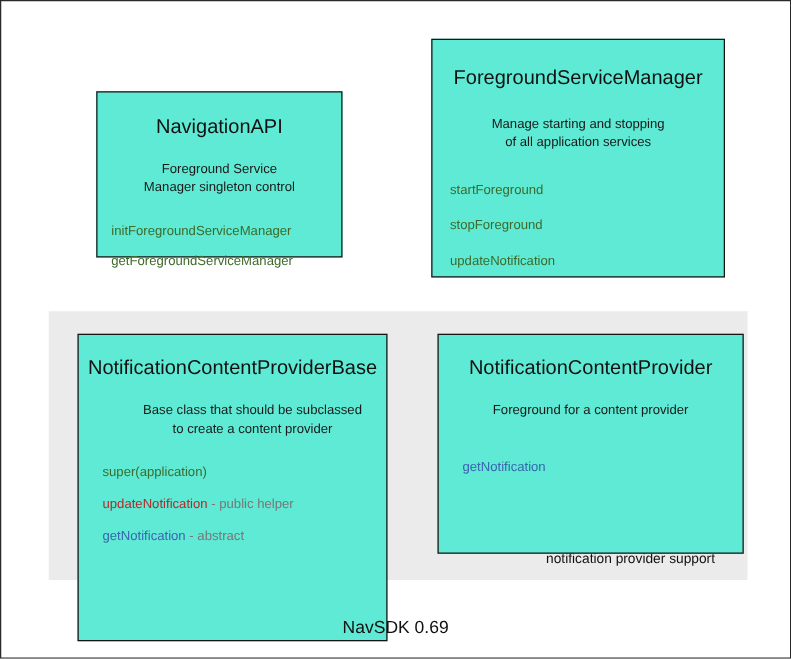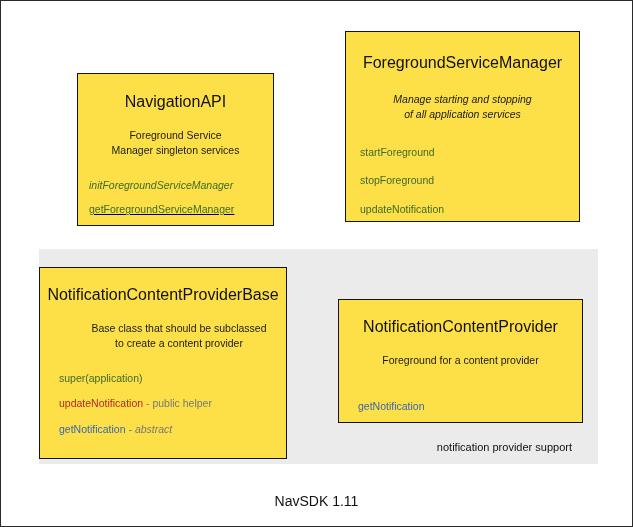--- a/index.html
+++ b/index.html
@@ -16,21 +16,21 @@
     height: 527px;
     background: #ffffff;
     border: 1px solid #2a2a2a;
     box-sizing: border-box;
     overflow: hidden;
   }
 
   
   .class-box {
     position: absolute;
-    background: #fde047;
+    background: #5eead4;
     border: 1px solid #141414;
     box-sizing: border-box;
     text-align: center;
   }
   .class-title {
     font-size: 16px;
     color: #111111;
     line-height: 1.15;
     font-weight: normal;
   }
@@ -47,64 +47,64 @@
     line-height: 1.2;
     white-space: nowrap;
   }
   .method .note {
     color: #777777;
   }
 
   
   #box-navigation-api {
     left: 76px;  top: 72px;
-    width: 197px; height: 153px;
+    width: 197px; height: 133px;
   }
   #box-navigation-api .class-title { margin-top: 19px; }
   #box-navigation-api .class-desc  { margin-top: 17px; }
   #box-navigation-api .method-list { margin-top: 22px; padding-left: 11px; }
-  #box-navigation-api .method + .method { margin-top: 12px; text-decoration: underline; }
+  #box-navigation-api .method + .method { margin-top: 12px; }
 
   #box-foreground-service-manager {
     left: 344px; top: 30px;
     width: 235px; height: 191px;
   }
   #box-foreground-service-manager .class-title { margin-top: 22px; }
-  #box-foreground-service-manager .class-desc  { margin-top: 20px; font-style: italic; }
+  #box-foreground-service-manager .class-desc  { margin-top: 20px; }
   #box-foreground-service-manager .method-list { margin-top: 25px; padding-left: 14px; }
   #box-foreground-service-manager .method + .method { margin-top: 16px; }
 
   #panel-notification-provider-support {
     position: absolute;
     left: 38px; top: 248px;
     width: 559px; height: 215px;
     background: #ebebeb;
     box-sizing: border-box;
   }
   #panel-label {
     position: absolute;
     right: 26px;
     bottom: 11px;
     font-size: 11px;
     color: #111111;
     white-space: nowrap;
   }
 
   #box-notification-content-provider-base {
-    left: 38px; top: 266px;
-    width: 248px; height: 192px;
+    left: 61px; top: 266px;
+    width: 248px; height: 246px;
   }
   #box-notification-content-provider-base .class-title { margin-top: 18px; }
   #box-notification-content-provider-base .class-desc  { margin-top: 17px; padding-left: 32px; }
   #box-notification-content-provider-base .method-list { margin-top: 22px; padding-left: 19px; }
   #box-notification-content-provider-base .method + .method { margin-top: 13px; }
 
   #box-notification-content-provider {
-    left: 337px; top: 266px;
-    width: 245px; height: 124px; margin-top: 32px;
+    left: 349px; top: 266px;
+    width: 245px; height: 176px;
   }
   #box-notification-content-provider .class-title { margin-top: 18px; }
   #box-notification-content-provider .class-desc  { margin-top: 17px; }
   #box-notification-content-provider .method-list { margin-top: 32px; padding-left: 19px; }
 
   #footer-caption {
     position: absolute;
     left: 0; right: 0;
     top: 492px;
     text-align: center;
@@ -114,25 +114,25 @@
 </style>
 </head>
 <body>
 
 <div id="canvas">
 
   <div class="class-box" id="box-navigation-api">
     <div class="class-title">NavigationAPI</div>
     <div class="class-desc">
       <div>Foreground Service</div>
-      <div>Manager singleton services</div>
+      <div>Manager singleton control</div>
     </div>
     <div class="method-list">
       <div class="method">
-        <span style="color: rgb(61, 107, 44); font-style: italic;">initForegroundServiceManager</span><span class="note" style="color: rgb(119, 119, 119);"></span>
+        <span style="color: rgb(61, 107, 44);">initForegroundServiceManager</span><span class="note" style="color: rgb(119, 119, 119);"></span>
       </div>
       <div class="method">
         <span style="color: rgb(61, 107, 44);">getForegroundServiceManager</span><span class="note" style="color: rgb(119, 119, 119);"></span>
       </div>
     </div>
   </div>
 
   <div class="class-box" id="box-foreground-service-manager">
     <div class="class-title">ForegroundServiceManager</div>
     <div class="class-desc">
@@ -163,32 +163,32 @@
       <div>to create a content provider</div>
     </div>
     <div class="method-list">
       <div class="method">
         <span style="color: rgb(61, 107, 44); text-align: center;">super(application)</span><span class="note" style="color: rgb(119, 119, 119);"></span>
       </div>
       <div class="method">
         <span style="color: rgb(176, 43, 43);">updateNotification</span><span class="note" style="color: rgb(119, 119, 119);"> - public helper</span>
       </div>
       <div class="method">
-        <span style="color: rgb(58, 102, 176);">getNotification</span><span class="note" style="color: rgb(119, 119, 119); font-style: italic;"> - abstract</span>
+        <span style="color: rgb(58, 102, 176);">getNotification</span><span class="note" style="color: rgb(119, 119, 119);"> - abstract</span>
       </div>
     </div>
   </div>
 
   <div class="class-box" id="box-notification-content-provider">
     <div class="class-title">NotificationContentProvider</div>
     <div class="class-desc">
       <div>Foreground for a content provider</div>
     </div>
     <div class="method-list">
       <div class="method">
         <span style="color: rgb(58, 102, 176);">getNotification</span><span class="note" style="color: rgb(119, 119, 119);"></span>
       </div>
     </div>
   </div>
 
-  <div id="footer-caption">NavSDK 1.11</div>
+  <div id="footer-caption">NavSDK 0.69</div>
 
 </div>
 
 </body></html>

